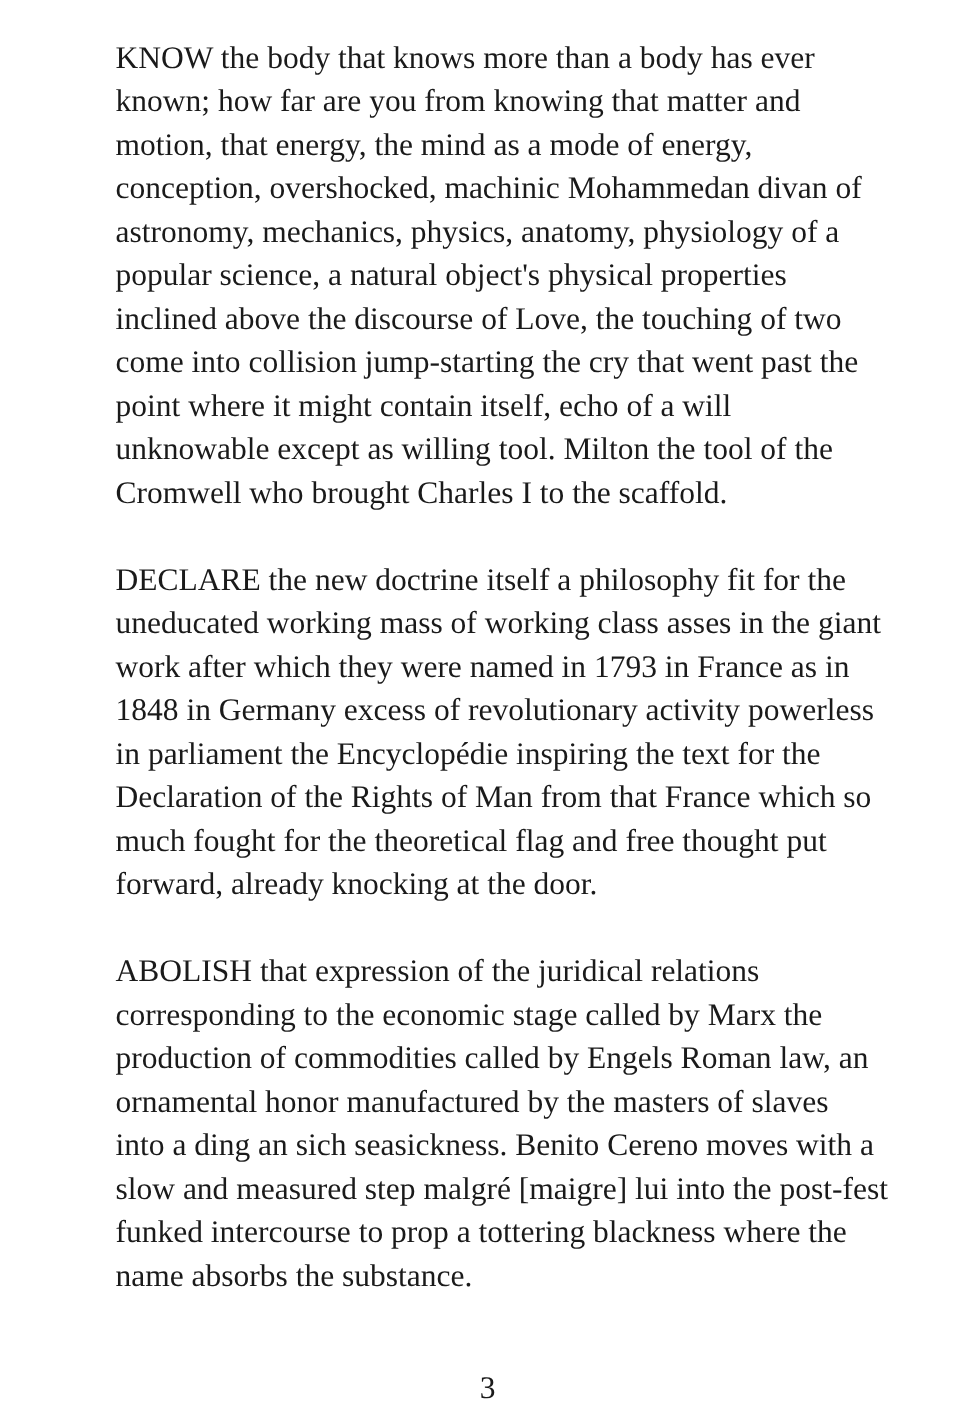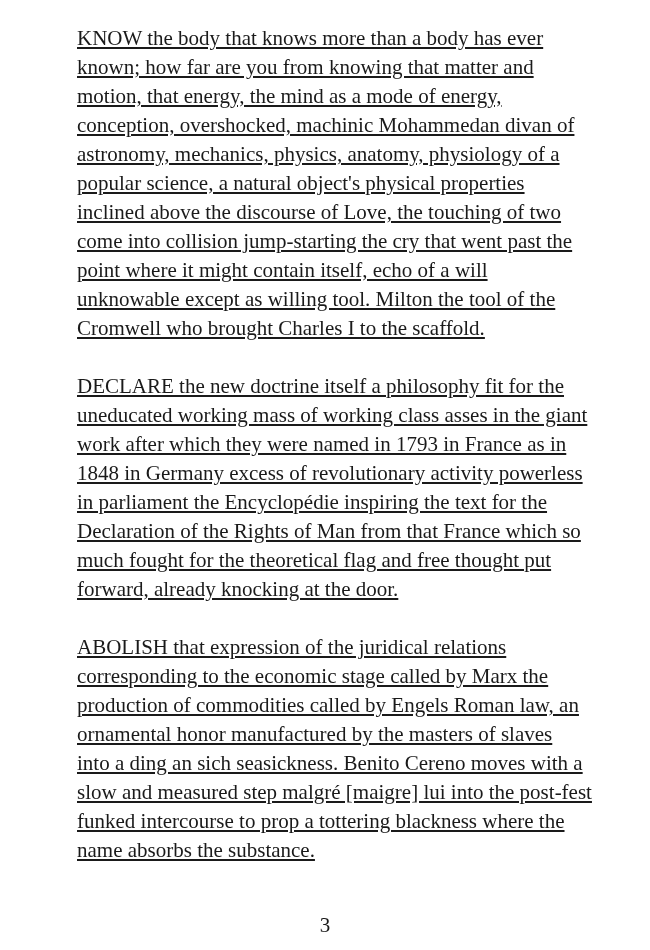--- a/index.html
+++ b/index.html
@@ -17,21 +17,20 @@
       width: 650px;
       height: 950px;
       background: #ffffff;
       overflow: hidden;
     }
     .text-block {
       position: absolute;
       left: 77px;
       top: 24px;
       width: 560px;
-      text-decoration: underline;
     }
     .paragraph {
       margin: 0 0 29px 0;
       font-size: 21px;
       line-height: 29px;
       text-align: left;
       white-space: pre-line; 
       letter-spacing: 0;
     }
     .page-number {

